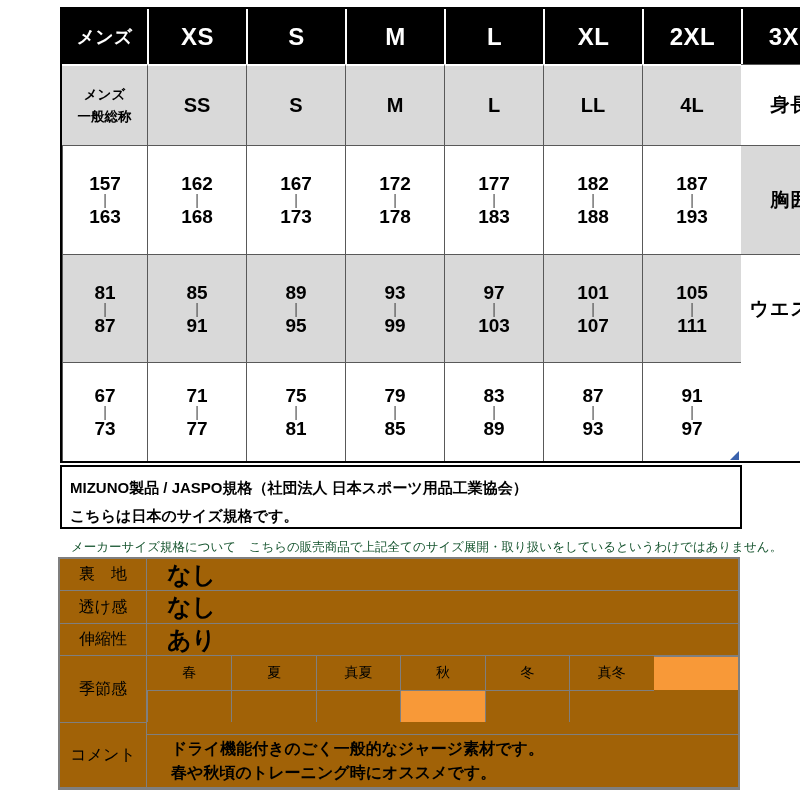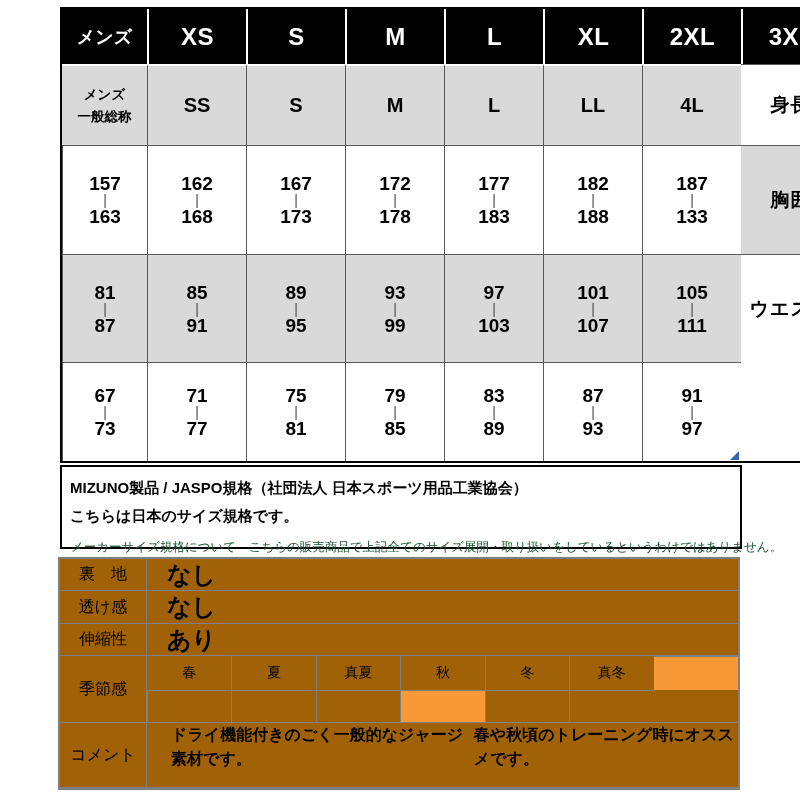--- a/index.html
+++ b/index.html
@@ -27,21 +27,21 @@
   .size-table .size-head{font-size:24px;letter-spacing:0.5px;}
   .size-table .wtop{border-top:2px solid #fff;}
   .size-table .gray{background:#d9d9d9;}
   .size-table .glabel{flex-direction:column;font-size:13.5px;font-weight:bold;line-height:1.6;}
   .size-table .gval{font-size:20px;font-weight:bold;}
   .size-table .rlabel{font-size:19px;font-weight:bold;letter-spacing:1px;}
   .size-table .range{flex-direction:column;font-weight:bold;font-size:19px;line-height:1;}
   .size-table .range .sep{font-weight:400;color:#4d4d4d;font-size:14px;line-height:1;}
   
   .size-footer{
-    position:absolute;left:60px;top:465px;width:682px;height:84px;
+    position:absolute;left:60px;top:465px;width:682px;height:64px;
     border:2px solid #000;box-sizing:border-box;background:#fff;
     padding:7px 0 0 8px;
   }
   .size-footer .line{font-size:15px;font-weight:bold;line-height:1.85;white-space:nowrap;}
   
   .note{
     position:absolute;left:71px;top:539px;width:700px;
     font-size:12.5px;color:#14532d;white-space:nowrap;
   }
   
@@ -65,22 +65,22 @@
     box-sizing:border-box;min-height:0;
   }
   .season-name{
     display:flex;align-items:center;justify-content:center;font-size:14px;
     border-left:1px solid #7f7f7f;box-sizing:border-box;
   }
   .season-name.first{border-left:none;}
   .season-band{border-left:1px solid #7f7f7f;border-top:1px solid #7f7f7f;box-sizing:border-box;}
   .season-band.first{border-left:none;}
   .comment-cell{
-    display:flex;flex-direction:row;justify-content:center;
-    padding-left:24px;font-size:16px;font-weight:bold;line-height:1.5;box-sizing:border-box;
+    display:flex;flex-direction:column;justify-content:center;
+    padding-left:24px;font-size:16px;font-weight:bold;line-height:1.5;box-sizing:border-box;margin-top:12px;
   }
   
   .corner-marker{
     position:absolute;left:730px;top:451px;width:0;height:0;
     border-left:9px solid transparent;border-bottom:9px solid #3a62ad;
   }
 </style>
 </head>
 <body>
 
@@ -130,21 +130,21 @@
       <span>183</span>
     </div>
     <div class="cell range">
       <span>182</span>
       <span class="sep">|</span>
       <span>188</span>
     </div>
     <div class="cell range">
       <span>187</span>
       <span class="sep">|</span>
-      <span>133</span>
+      <span>193</span>
     </div>
     <div class="cell col0 rlabel gray">胸囲</div>
     <div class="cell range gray">
       <span>81</span>
       <span class="sep">|</span>
       <span>87</span>
     </div>
     <div class="cell range gray">
       <span>85</span>
       <span class="sep">|</span>

